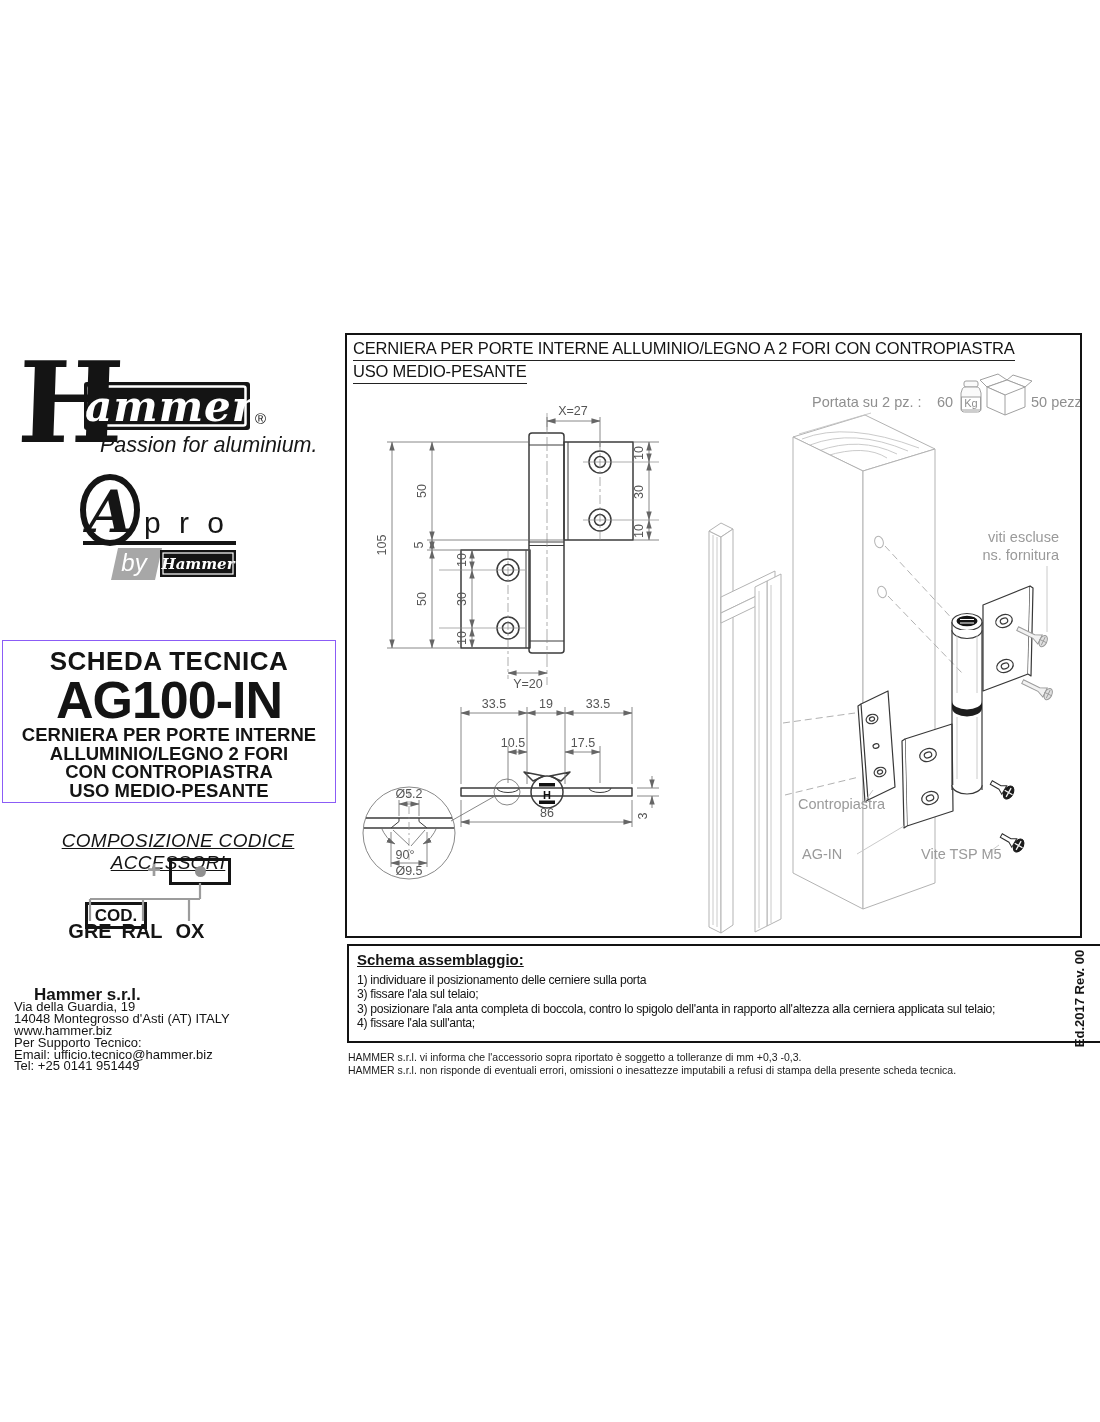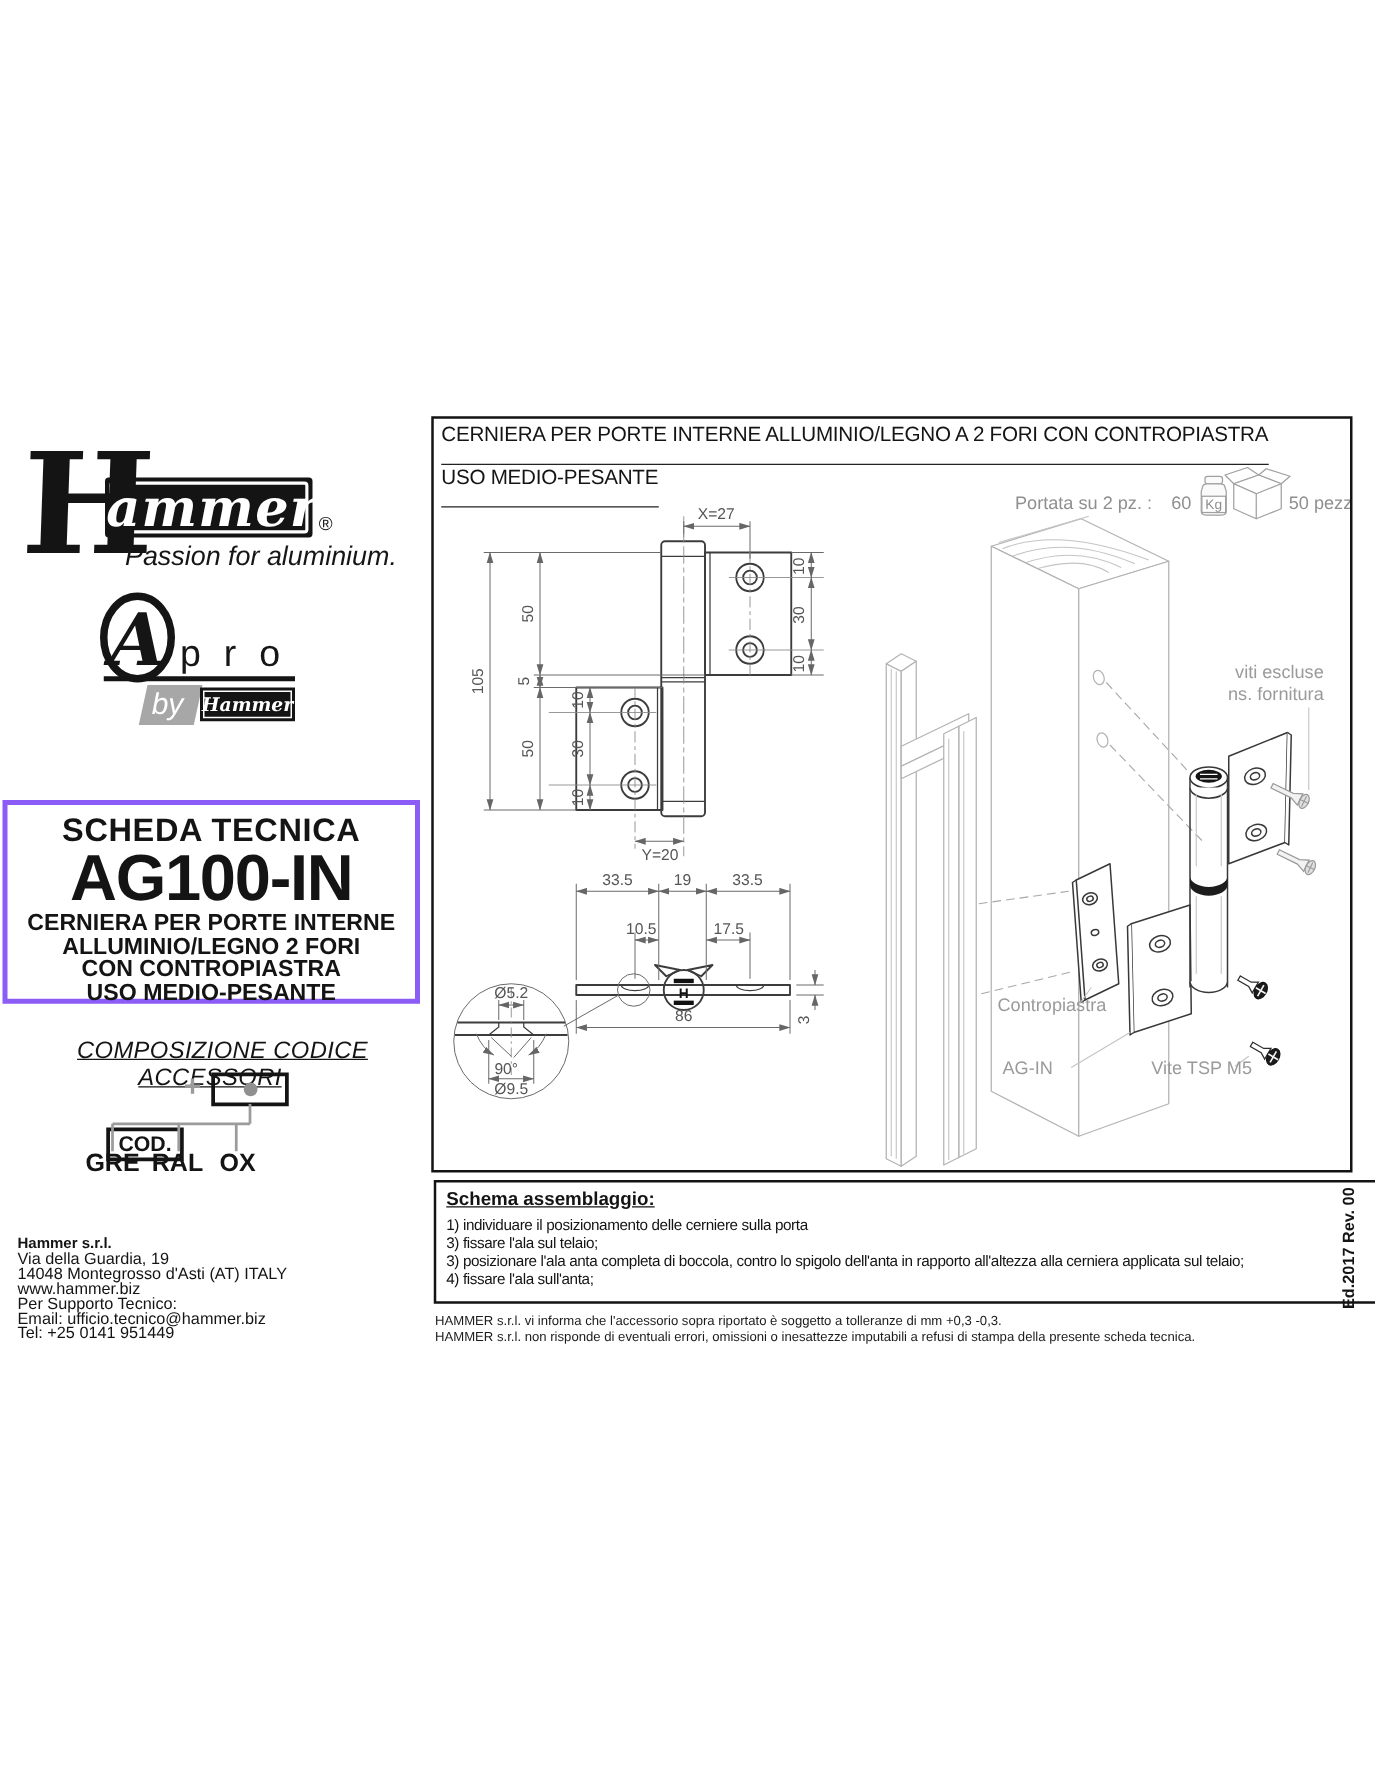--- a/index.html
+++ b/index.html
@@ -1,36 +1,36 @@
 <!DOCTYPE html>
 <html><head>
 <meta charset="utf-8">
 <style>
   html,body{margin:0;padding:0;background:#fff;}
   body{font-family:"Liberation Sans",sans-serif;color:#141414;}
   #page{position:relative;width:1100px;height:1422px;background:#ffffff;overflow:hidden;}
   .abs{position:absolute;}
   
-  .scheda-box{left:2px;top:640px;width:334px;height:163px;border:4px solid #8b5cf6;box-sizing:border-box;text-align:center;}
+  .scheda-box{left:2px;top:640px;width:334px;height:163px;border:1px solid #8b5cf6;box-sizing:border-box;text-align:center;}
   .scheda-heading{margin-top:7px;font-size:26px;font-weight:bold;letter-spacing:0.5px;line-height:26px;}
   .scheda-code{font-size:52px;font-weight:bold;line-height:52px;letter-spacing:-1px;}
   .scheda-line{font-size:18.5px;font-weight:bold;line-height:18.5px;}
   .comp-heading{left:0;top:830px;width:336px;text-align:center;}
   .comp-heading span{font-style:italic;font-size:19px;text-decoration:underline;letter-spacing:0.3px;margin-left:20px;}
   .cod-box{left:85px;top:858px;width:56px;height:21px;border:3px solid #141414;text-align:center;font-weight:bold;font-size:17px;line-height:21px;margin-top:44px;}
   .plus{left:147px;top:856px;font-size:24px;font-weight:bold;color:#9c9c9c;}
   .dot-box{left:169px;top:858px;width:56px;height:21px;border:3px solid #141414;text-align:center;}
   .dot{display:inline-block;width:11px;height:11px;border-radius:50%;background:#909090;margin-top:5px;}
   .opt{position:absolute;top:920px;font-weight:bold;font-size:20px;text-align:center;}
   .company{left:14px;top:989px;font-size:13px;line-height:11.9px;}
-  .company .nm{font-weight:bold;font-size:12px;}
+  .company .nm{font-weight:bold;font-size:17px;margin-left:20px;}
   
   .draw-box{left:345px;top:333px;width:733px;height:601px;border:2px solid #131313;}
   .draw-title{left:6px;top:3px;}
-  .draw-title div{font-size:16.5px;letter-spacing:-0.2px;line-height:21px;width:fit-content;border-bottom:1.5px solid #222;padding-bottom:12px;}
+  .draw-title div{font-size:16.5px;letter-spacing:-0.2px;line-height:21px;width:fit-content;border-bottom:1.5px solid #222;padding-bottom:1px;}
   .schema-box{left:347px;top:944px;width:849px;height:99px;border:2px solid #131313;box-sizing:border-box;padding:5px 8px;overflow:hidden;}
   .schema-heading{font-size:15px;font-weight:bold;text-decoration:underline;}
   .schema-steps{margin-top:5px;}
   .schema-steps div{font-size:12.2px;line-height:14.4px;letter-spacing:-0.3px;white-space:nowrap;}
   .foot{left:348px;top:1051px;font-size:10.5px;line-height:13px;color:#1c1c1c;}
   .ed{left:1014px;top:991px;width:130px;height:15px;transform:rotate(-90deg);transform-origin:center;text-align:center;font-size:13px;font-weight:bold;white-space:nowrap;}
   
   .ln{stroke:#3c3c3c;stroke-width:1.5;fill:none;stroke-linejoin:round;}
   .lnt{stroke:#3c3c3c;stroke-width:1;fill:none;}
   .dim{stroke:#6a6a6a;stroke-width:0.8;fill:none;}

